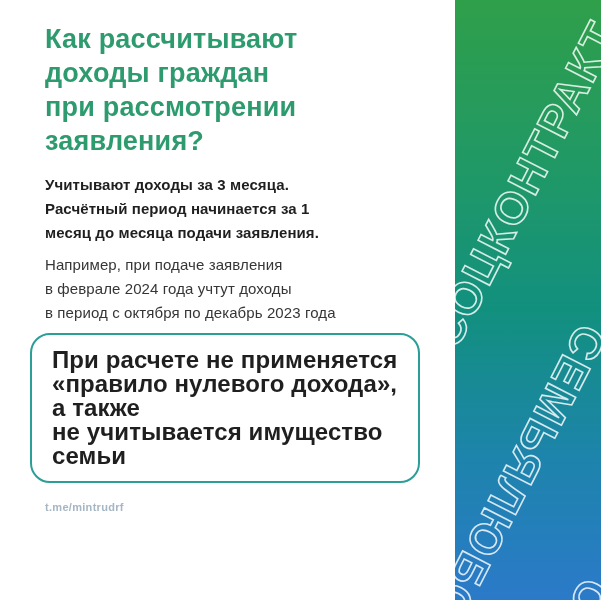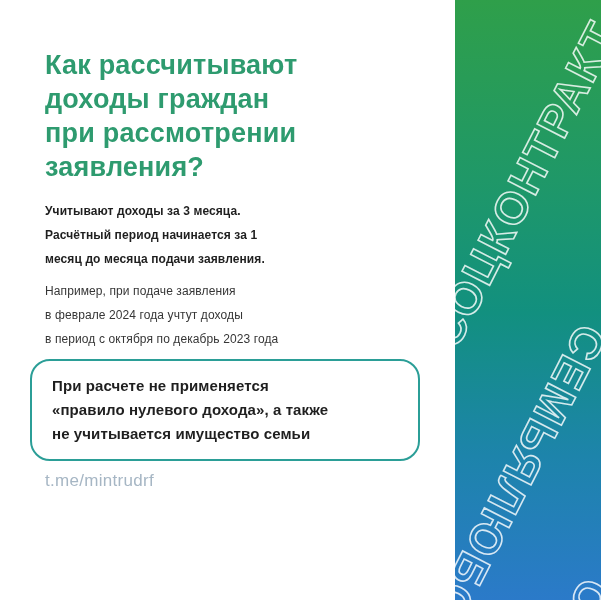--- a/index.html
+++ b/index.html
@@ -9,67 +9,68 @@
     overflow: hidden;
     background: #ffffff;
     font-family: "Liberation Sans", sans-serif;
   }
   .card {
     position: absolute;
     left: 0; top: 0;
     width: 455px; height: 600px;
     background: #ffffff;
     box-sizing: border-box;
-    padding: 48px 35px 0 45px;
+    padding: 22px 35px 0 45px;
   }
   .card h1 {
     margin: 0;
     font-size: 27px;
     line-height: 34px;
     font-weight: 700;
     color: #2E9B6F;
     white-space: pre-line;
     letter-spacing: 0.2px;
   }
   .para {
     margin: 0;
-    font-size: 12px;
+    font-size: 15px;
     line-height: 24px;
     color: #363636;
     white-space: pre-line;
     letter-spacing: 0.1px;
   }
   .para .b { font-weight: 700; color: #1F1F1F; }
   .p-lead { margin-top: 15px; font-weight: 700; color: #1F1F1F; }
   .p-example { margin-top: 8px; }
   .p-family { margin-top: 14px; }
   .callout {
     box-sizing: border-box;
     margin: 8px 0 0 -15px;
     width: 390px;
     border: 2.5px solid #2B9E97;
     border-radius: 20px;
     padding: 13px 20px;
   }
   .callout p {
     margin: 0;
-    font-size: 15px;
+    font-size: 24px;
     line-height: 24px;
     font-weight: 700;
     color: #1F1F1F;
     white-space: pre-line;
     letter-spacing: 0.1px;
   }
   .tg-link {
     display: inline-block;
-    margin-top: 10px;
-    font-size: 17px;
+    margin-top: 18px;
+    font-size: 11px;
     color: #A6B6C4;
     text-decoration: none;
     letter-spacing: 0.3px;
+    font-weight: bold;
   }
   .band {
     position: absolute;
     left: 455px; top: 0;
     width: 146px; height: 600px;
     overflow: hidden;
     background: linear-gradient(180deg,
       #2F9F4A 0%,
       #1F9868 30%,
       #12907F 52%,

